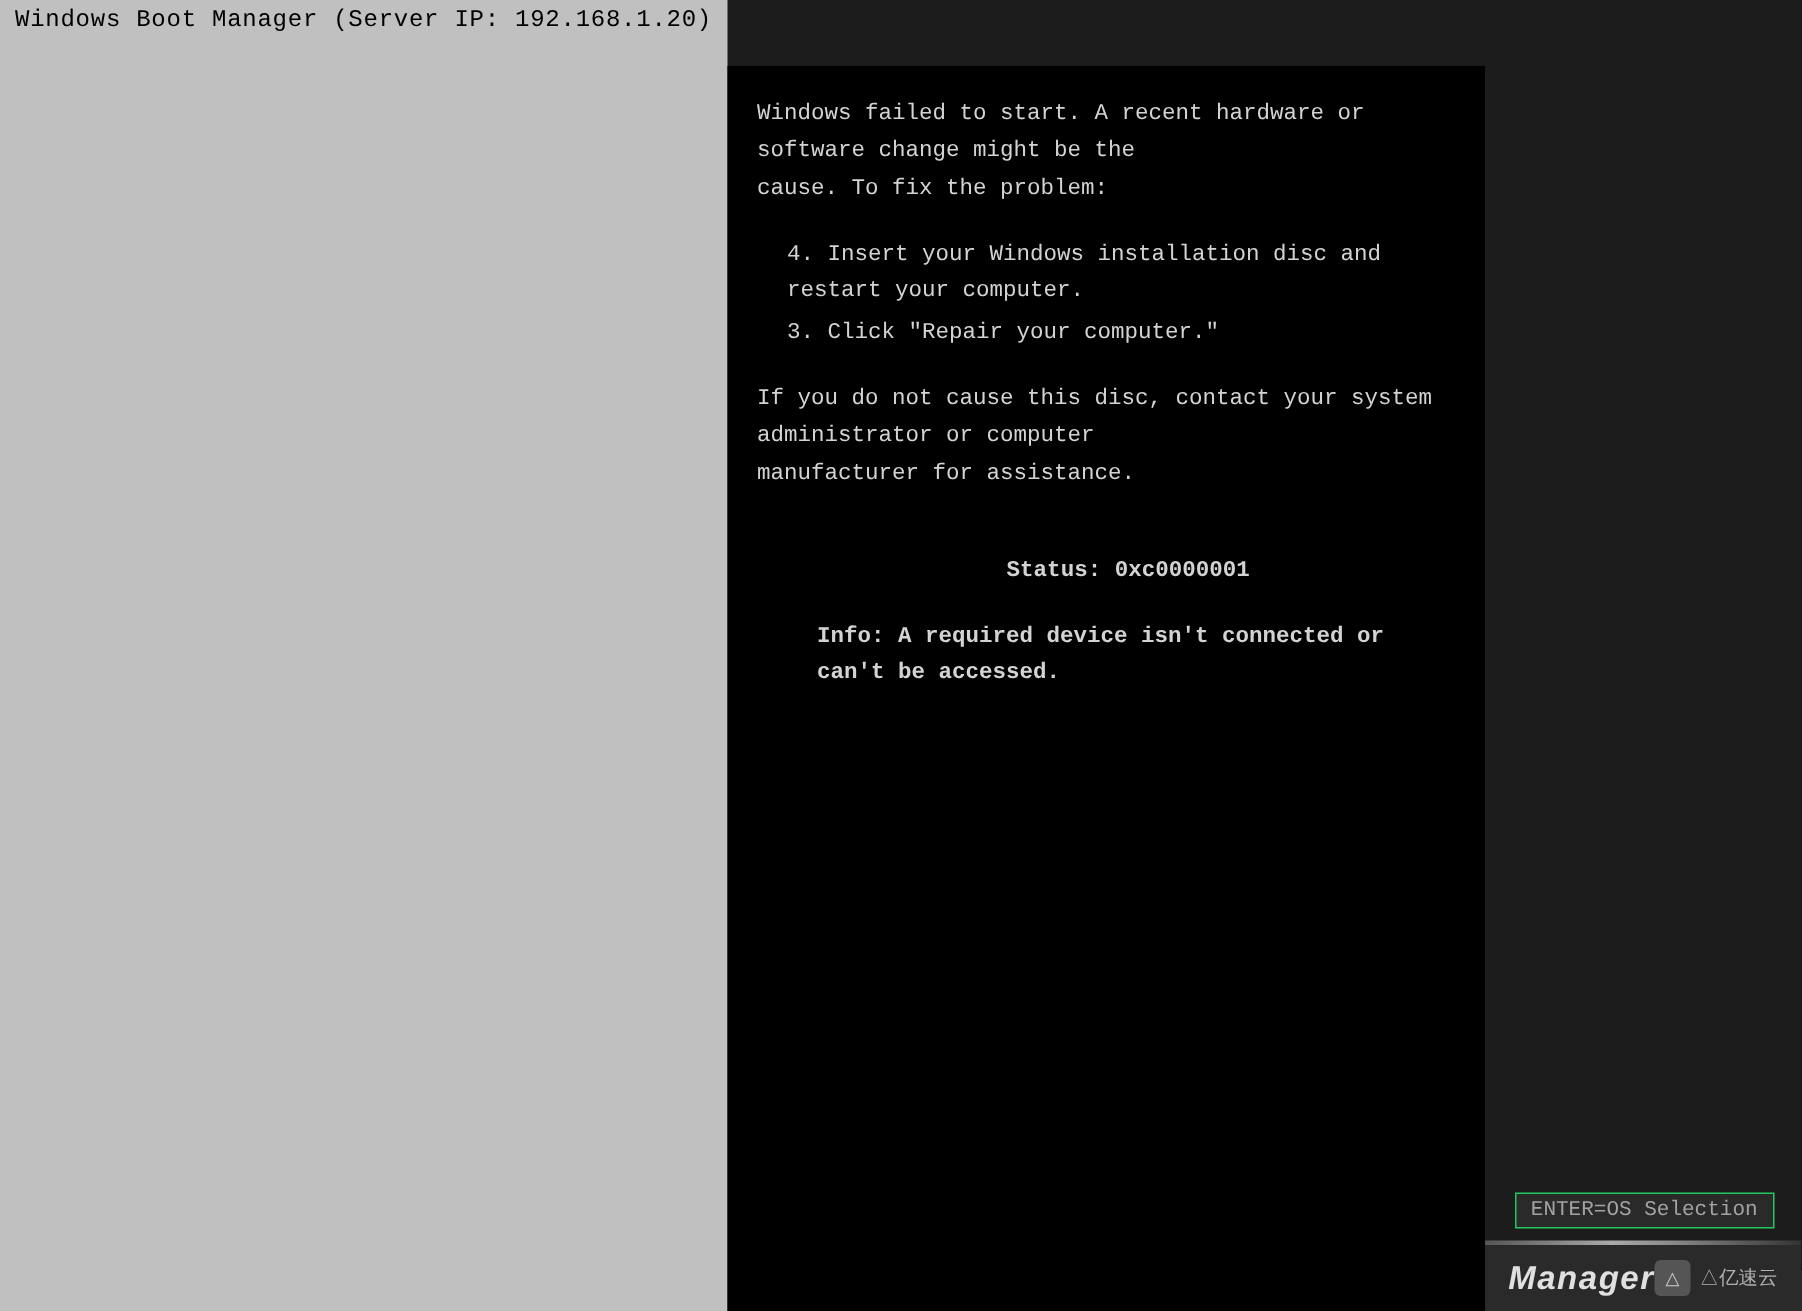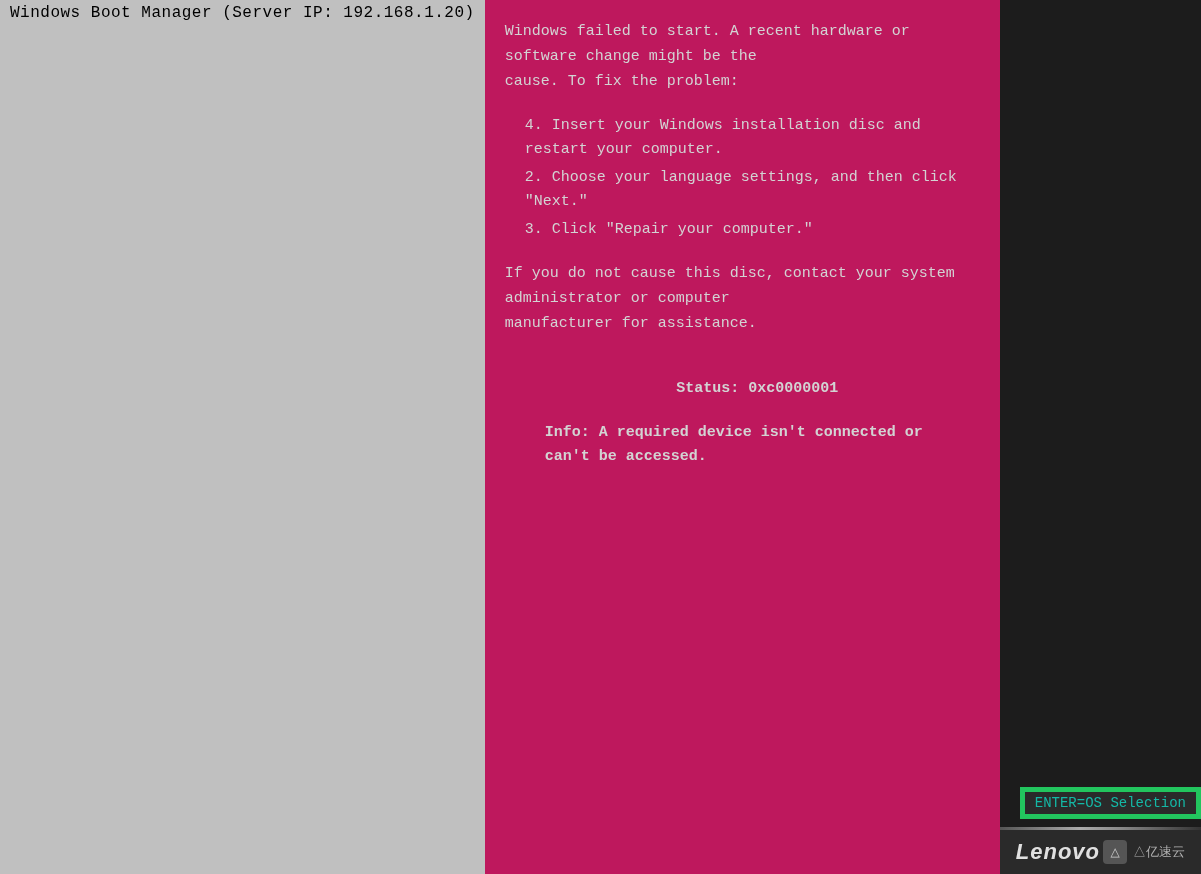--- a/index.html
+++ b/index.html
@@ -32,26 +32,27 @@
       text-align: center;
       padding: 4px 10px;
       font-size: 16px;
       font-family: 'Courier New', Courier, monospace;
       font-weight: normal;
       letter-spacing: 0.5px;
     }
 
     .main-content {
       flex: 1;
-      background: #be185d;
+      background: #000000;
       padding: 20px 30px 10px 20px;
       color: #d3d3d3;
       font-size: 15px;
       line-height: 1.6;
       font-family: 'Courier New', Courier, monospace;
+      margin-top: 44px;
     }
 
     .intro-text {
       margin-bottom: 20px;
       font-size: 15px;
       line-height: 1.65;
     }
 
     .steps-list {
       list-style: none;
@@ -86,25 +87,25 @@
       font-size: 15px;
       font-weight: bold;
     }
 
     .bottom-bar-area {
       margin-top: auto;
       padding-bottom: 0;
     }
 
     .enter-bar {
-      border: 5px solid #22c55e;
+      border: 1px solid #22c55e;
       display: inline-block;
       padding: 3px 10px;
       margin: 4px 0 8px 20px;
-      color: #14b8a6;
+      color: #a3a3a3;
       font-size: 14px;
       font-family: 'Courier New', Courier, monospace;
       background: #2a2a2a;
     }
 
     .separator-line {
       height: 3px;
       background: linear-gradient(to right, #555 0%, #aaa 40%, #888 60%, #333 100%);
       margin-bottom: 0;
     }
@@ -159,21 +160,20 @@
 
   <div class="main-content">
 
     <div class="intro-text">
       <div>Windows failed to start. A recent hardware or software change might be the</div>
       <div>cause. To fix the problem:</div>
     </div>
 
     <ul class="steps-list">
       <li>4. Insert your Windows installation disc and restart your computer.</li>
-      <li>2. Choose your language settings, and then click "Next."</li>
       <li>3. Click "Repair your computer."</li>
     </ul>
 
     <div class="assistance-text">
       <div>If you do not cause this disc, contact your system administrator or computer</div>
       <div>manufacturer for assistance.</div>
     </div>
 
     <div class="status-section">
       <div class="status-line">Status: 0xc0000001</div>
@@ -181,21 +181,21 @@
     </div>
 
   </div>
 
   <div class="bottom-bar-area">
     <div>
       <span class="enter-bar">ENTER=OS Selection</span>
     </div>
     <div class="separator-line"></div>
     <div class="bottom-footer">
-      <span class="lenovo-logo">Lenovo</span>
+      <span class="lenovo-logo">Manager</span>
       <div class="watermark">
         <div class="watermark-icon">△</div>
         <span>△亿速云</span>
       </div>
     </div>
   </div>
 
 </div>
 
 </body></html>

